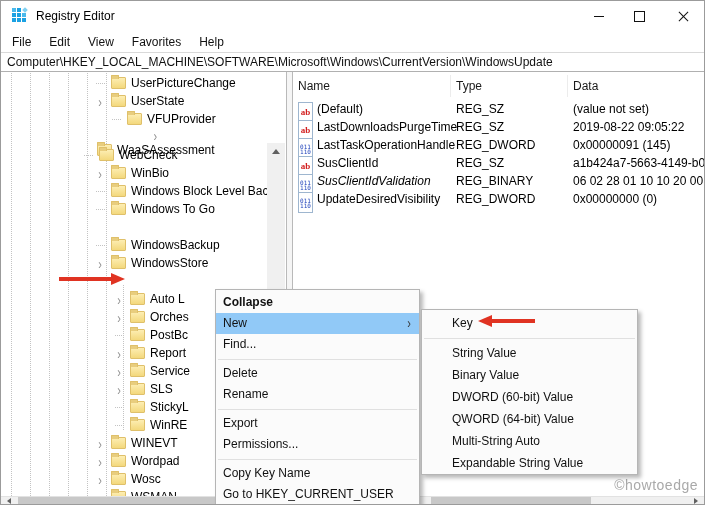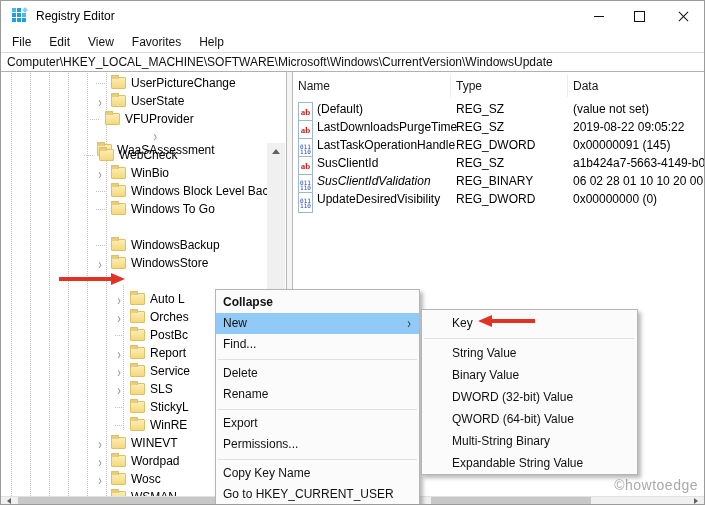--- a/index.html
+++ b/index.html
@@ -144,21 +144,21 @@
           <span class="tlabel">UserPictureChange</span>
         </span>
       </div>
     <div class="trow" style="top:20px;left:92px;">
         <span class="chev r"></span>
         <span class="grp">
           <span class="folder"></span>
           <span class="tlabel">UserState</span>
         </span>
       </div>
-    <div class="trow" style="top:38px;left:86px;">
+    <div class="trow" style="top:38px;left:108px;">
         <span class="stub"></span>
         <span class="grp">
           <span class="folder"></span>
           <span class="tlabel">VFUProvider</span>
         </span>
       </div>
     <div class="trow" style="top:56px;left:92px;flex-direction:column;">
         <span class="chev r"></span>
         <span class="grp">
           <span class="folder"></span>
@@ -382,23 +382,23 @@
     <div class="msep"></div>
     <div class="mi">Copy Key Name</div>
     <div class="mi">Go to HKEY_CURRENT_USER</div>
   </div>
 
   <div class="smenu">
     <div class="smi">Key</div>
     <div class="msep"></div>
     <div class="smi">String Value</div>
     <div class="smi">Binary Value</div>
-    <div class="smi">DWORD (32-bit) Value</div>
+    <div class="smi">DWORD (60-bit) Value</div>
     <div class="smi">QWORD (64-bit) Value</div>
-    <div class="smi">Multi-String Binary</div>
+    <div class="smi">Multi-String Auto</div>
     <div class="smi">Expandable String Value</div>
   </div>
 
   <div class="arrow">
     <div class="shaft" style="left:58px;top:276px;width:52px;"></div>
     <div class="head-r" style="left:110px;top:272px;"></div>
   </div>
 
   <div class="arrow">
     <div class="head-l" style="left:477px;top:314px;"></div>

